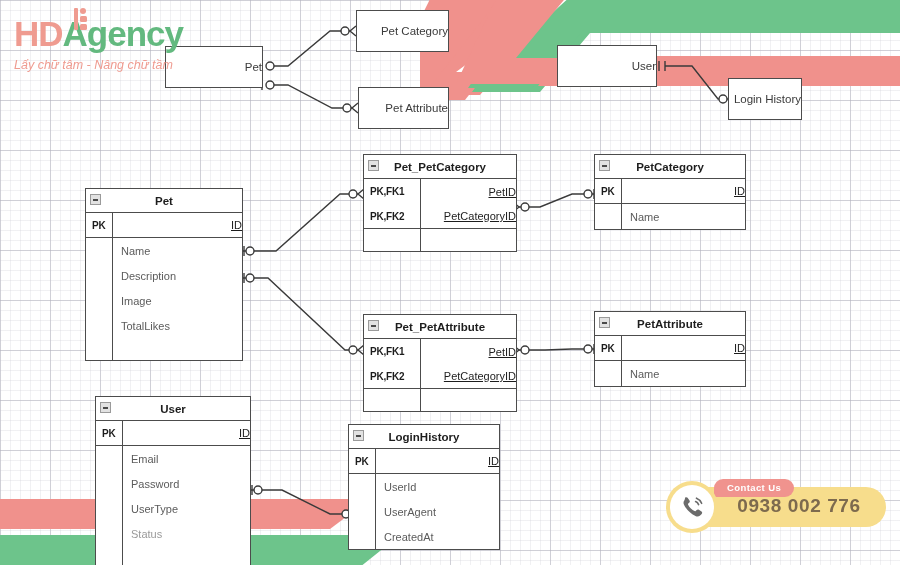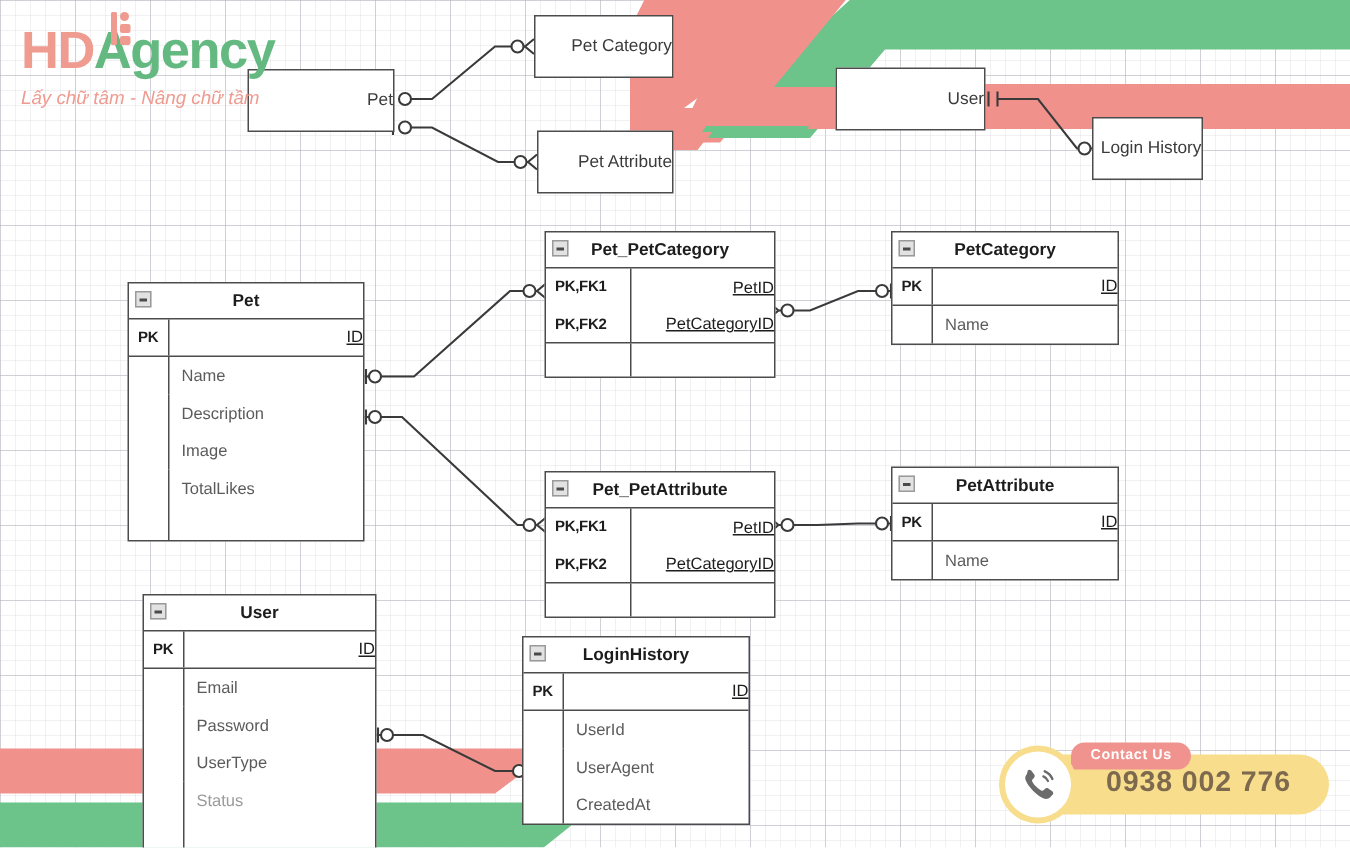--- a/index.html
+++ b/index.html
@@ -134,21 +134,21 @@
   
   .gut-narrow .t-key { width: 26px; }
   .gut-wide   .t-key { width: 56px; }
 
   
   #wires { position: absolute; inset: 0; z-index: 3; pointer-events: none; }
 
   
   #contact-badge {
     position: absolute;
-    right: 14px; bottom: 16px;
+    right: 14px; bottom: 32px;
     width: 220px; height: 54px;
     z-index: 8;
   }
   #contact-badge .pill {
     position: absolute;
     left: 20px; top: 8px;
     width: 200px; height: 40px;
     background: #f7dd8c;
     border-radius: 20px;
   }

